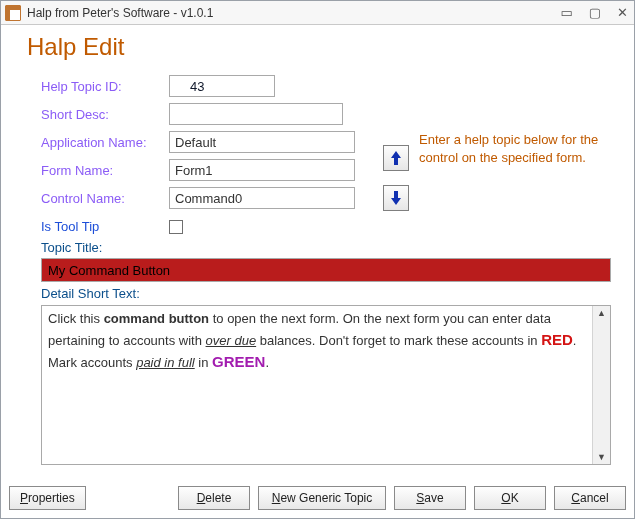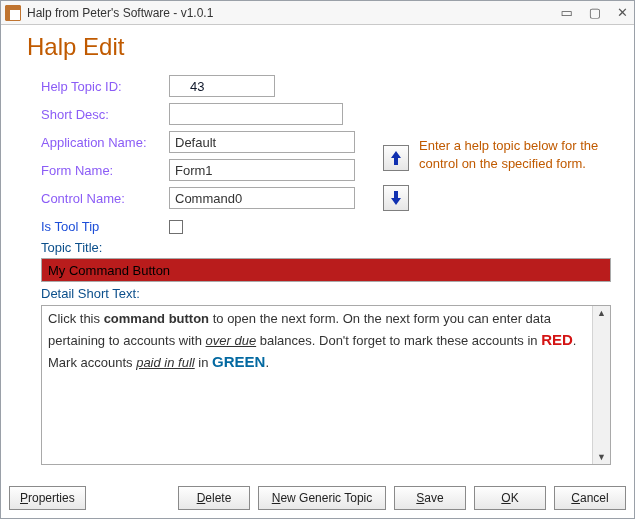--- a/index.html
+++ b/index.html
@@ -89,21 +89,21 @@
     background: linear-gradient(#fdfdfd, #e6e6e6);
     display: flex;
     align-items: center;
     justify-content: center;
     cursor: default;
   }
   .arrow-btn svg { width: 12px; height: 16px; }
   .hint {
     position: absolute;
     left: 418px;
-    top: 112px;
+    top: 106px;
     width: 190px;
     color: #c05a00;
     font-size: 13px;
     line-height: 1.35;
   }
   .row2 {
     display: flex;
     align-items: center;
     margin-left: 20px;
     margin-top: 10px;
@@ -144,21 +144,21 @@
   .editor {
     flex: 1;
     padding: 4px 6px;
     font-size: 13px;
     line-height: 1.45;
     color: #333;
     overflow: hidden;
   }
   .ul { text-decoration: underline; font-style: italic; }
   .red { color: #d41414; font-weight: bold; font-size: 15px; }
-  .green { color: #0369a1; font-weight: bold; font-size: 15px; }
+  .green { color: #a21caf; font-weight: bold; font-size: 15px; }
   .scroll {
     width: 18px;
     border-left: 1px solid #d4d4d4;
     background: #f1f1f1;
     display: flex;
     flex-direction: column;
     justify-content: space-between;
     align-items: center;
     padding: 2px 0;
   }

